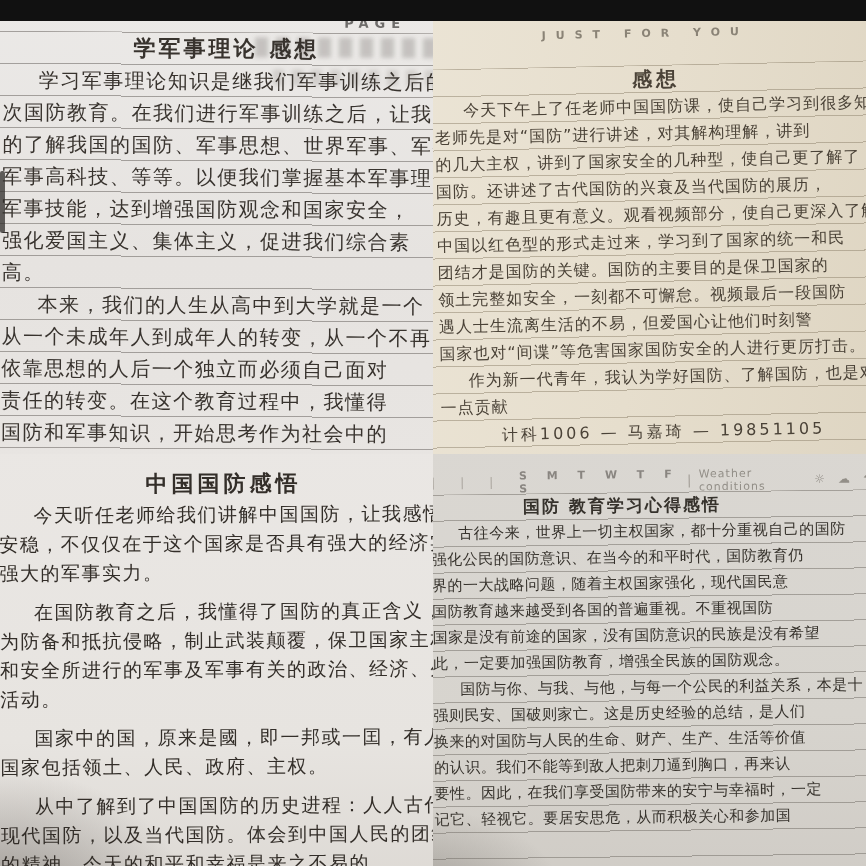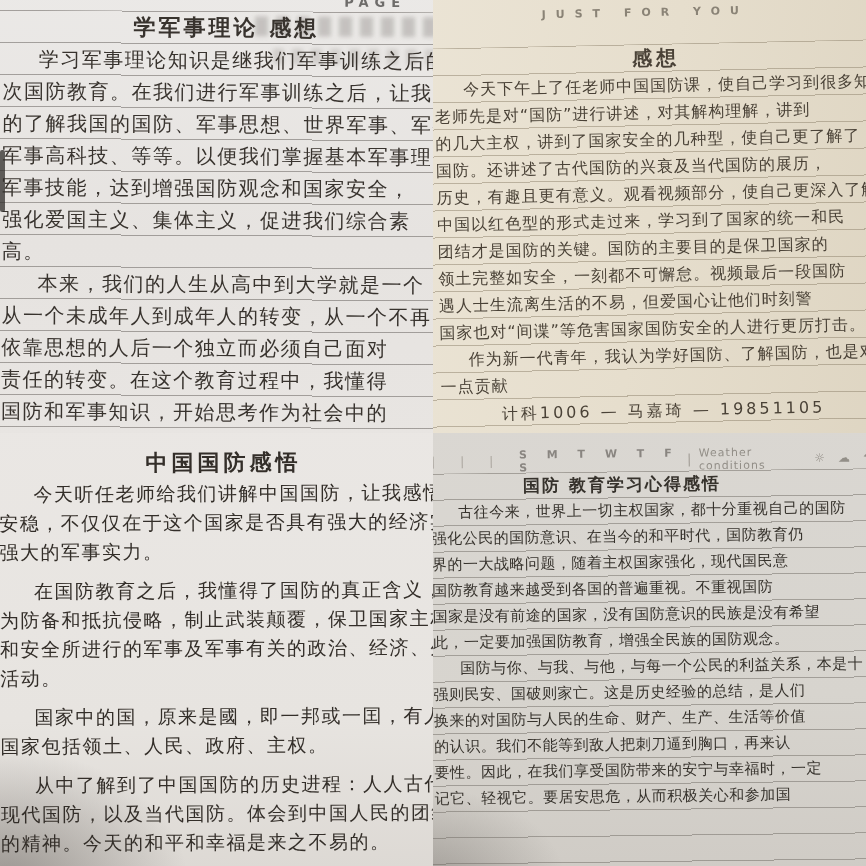--- a/index.html
+++ b/index.html
@@ -1,17 +1,17 @@
 <!DOCTYPE html>
 <html><head>
 <meta charset="utf-8">
 <style>
   html,body{margin:0;padding:0;background:#111;}
   body{width:866px;height:866px;font-family:"DejaVu Sans",sans-serif;}
-  .grid{display:grid;grid-template-columns:433px 433px;grid-template-rows:433px 433px;width:866px;height:820px;}
+  .grid{display:grid;grid-template-columns:433px 433px;grid-template-rows:433px 433px;width:866px;height:820px;margin-top:21px;}
   .panel{position:relative;overflow:hidden;}
   .sheet{position:absolute;inset:-16px;}
   .rules{position:absolute;left:0;right:0;height:140%;}
   .content{position:absolute;left:14px;right:0;}
   .line{white-space:nowrap;letter-spacing:1.5px;}
   .indent{text-indent:1.8em;}
 
   
   .tl .sheet{background:linear-gradient(180deg,#ebe9e7 0%,#e6e3e0 55%,#e8e5e2 100%);transform:rotate(.3deg);}
   .tl .rules{top:27px;background:repeating-linear-gradient(180deg,rgba(105,100,96,.55) 0 1px,transparent 1px 32px);}

